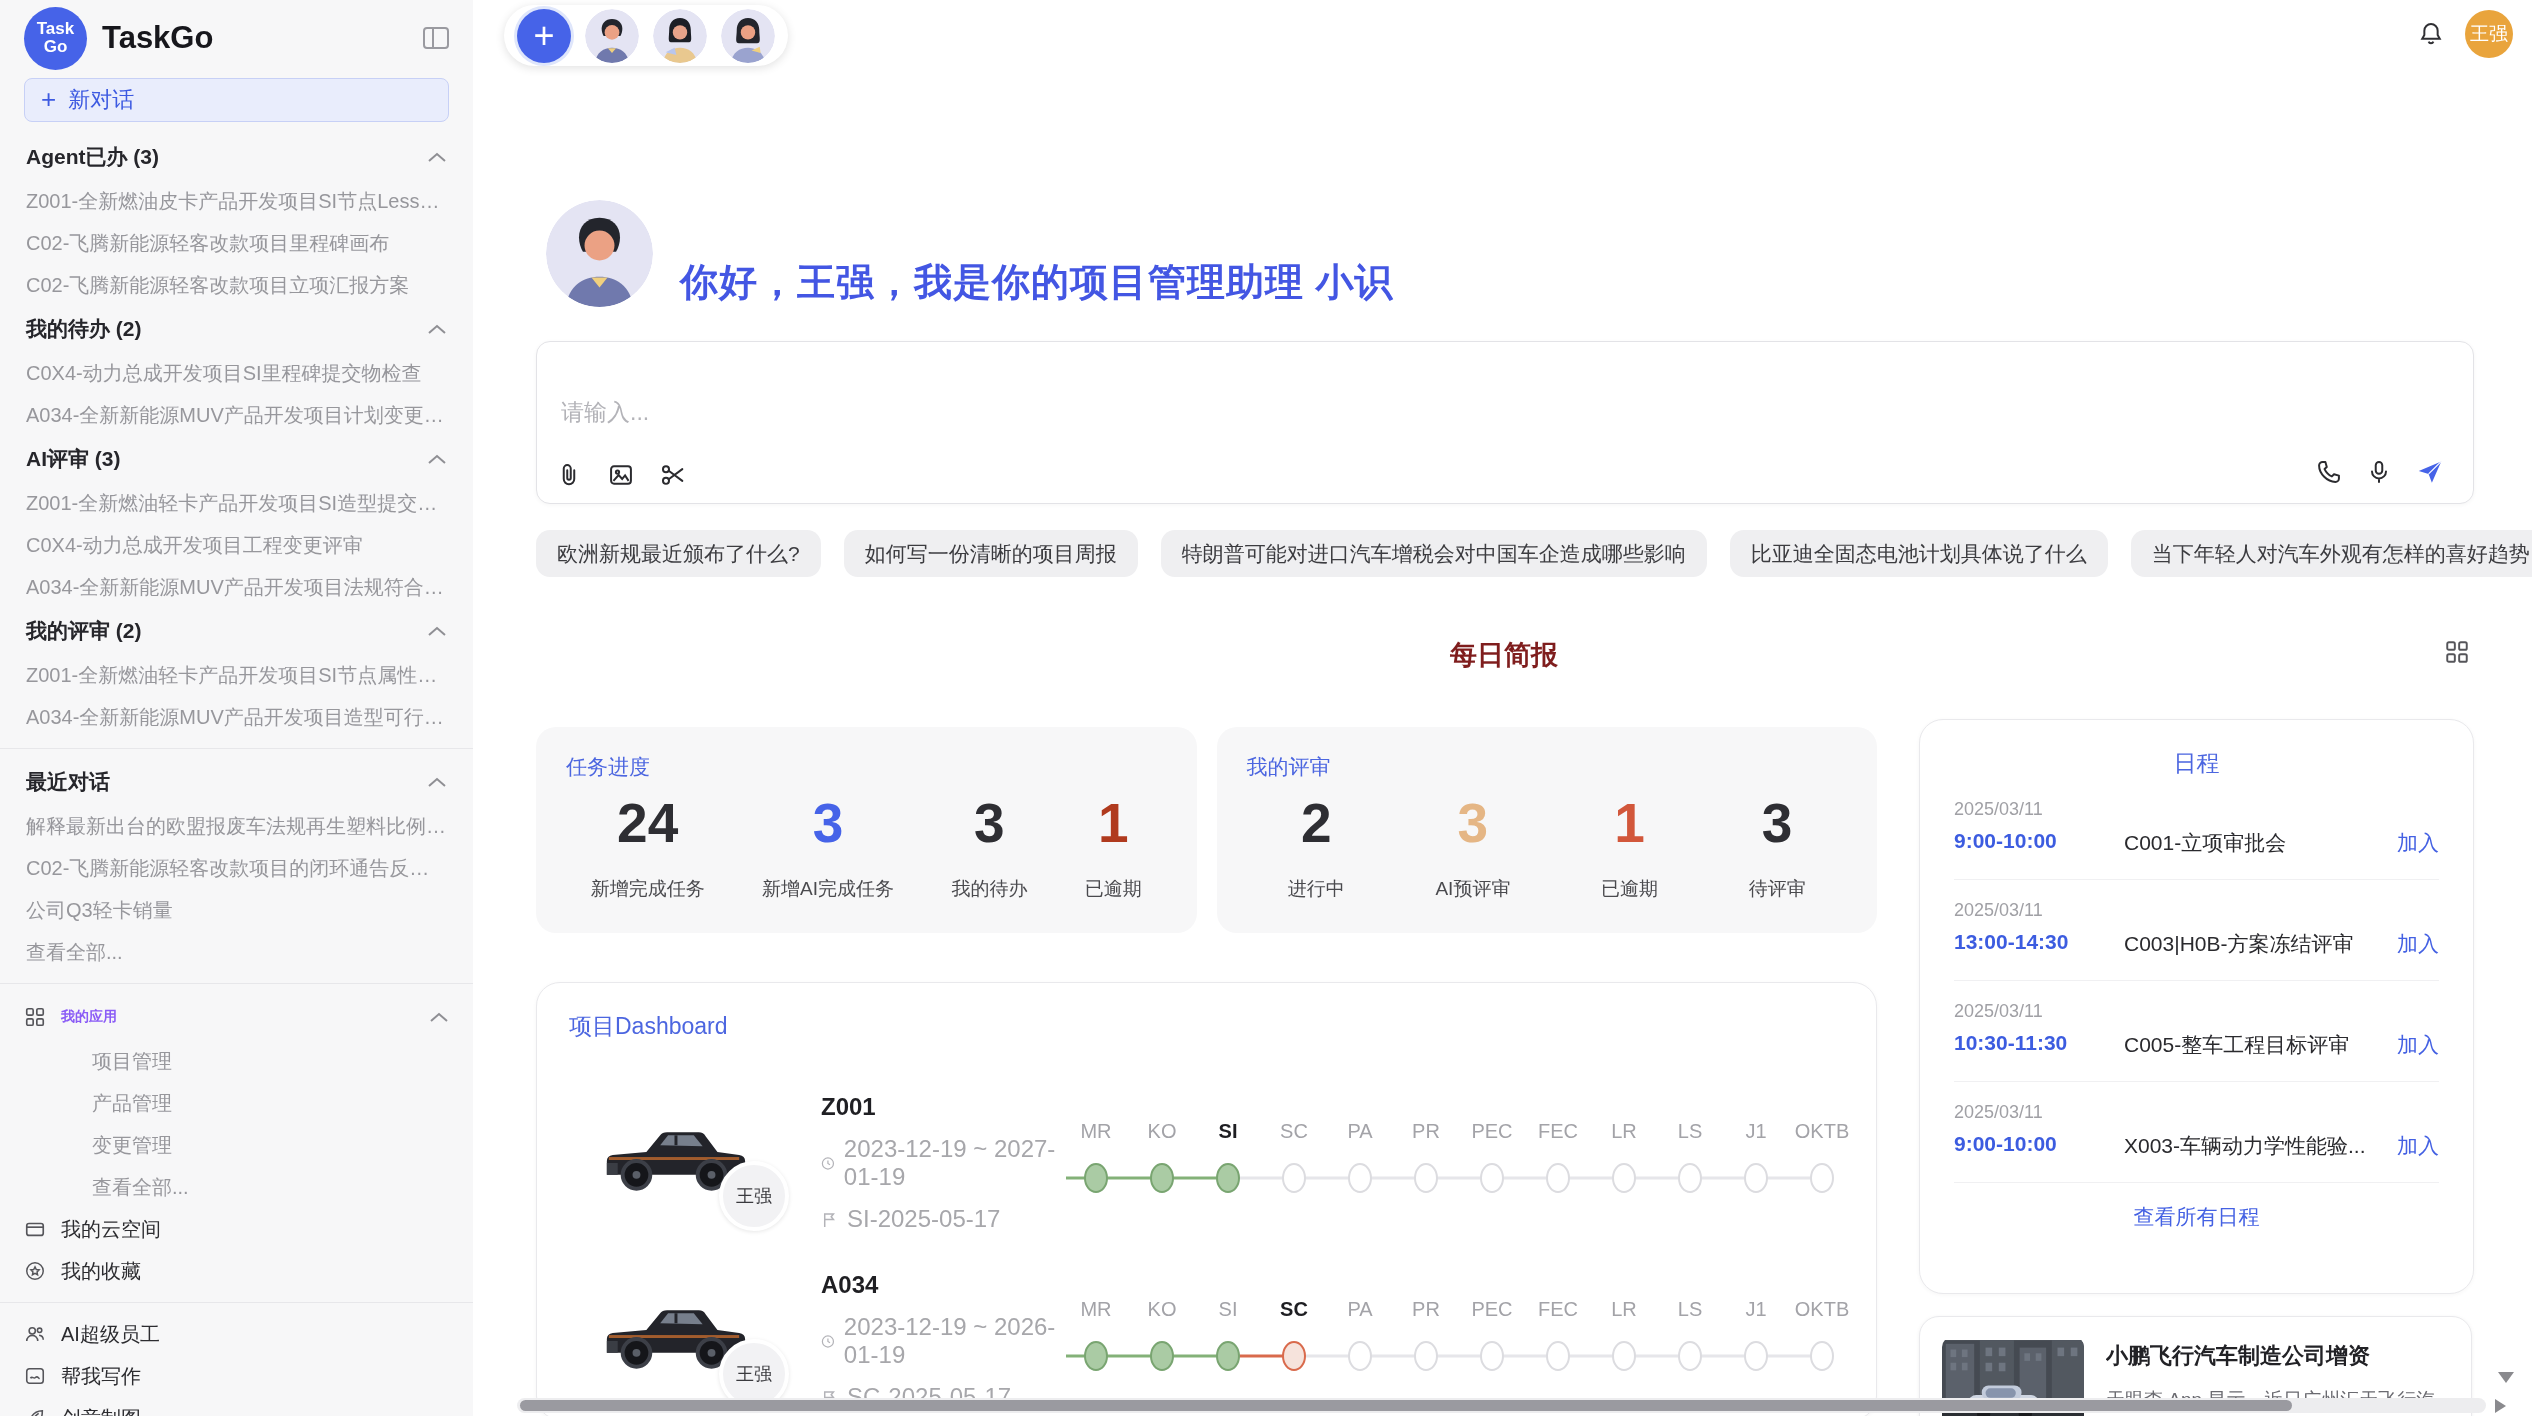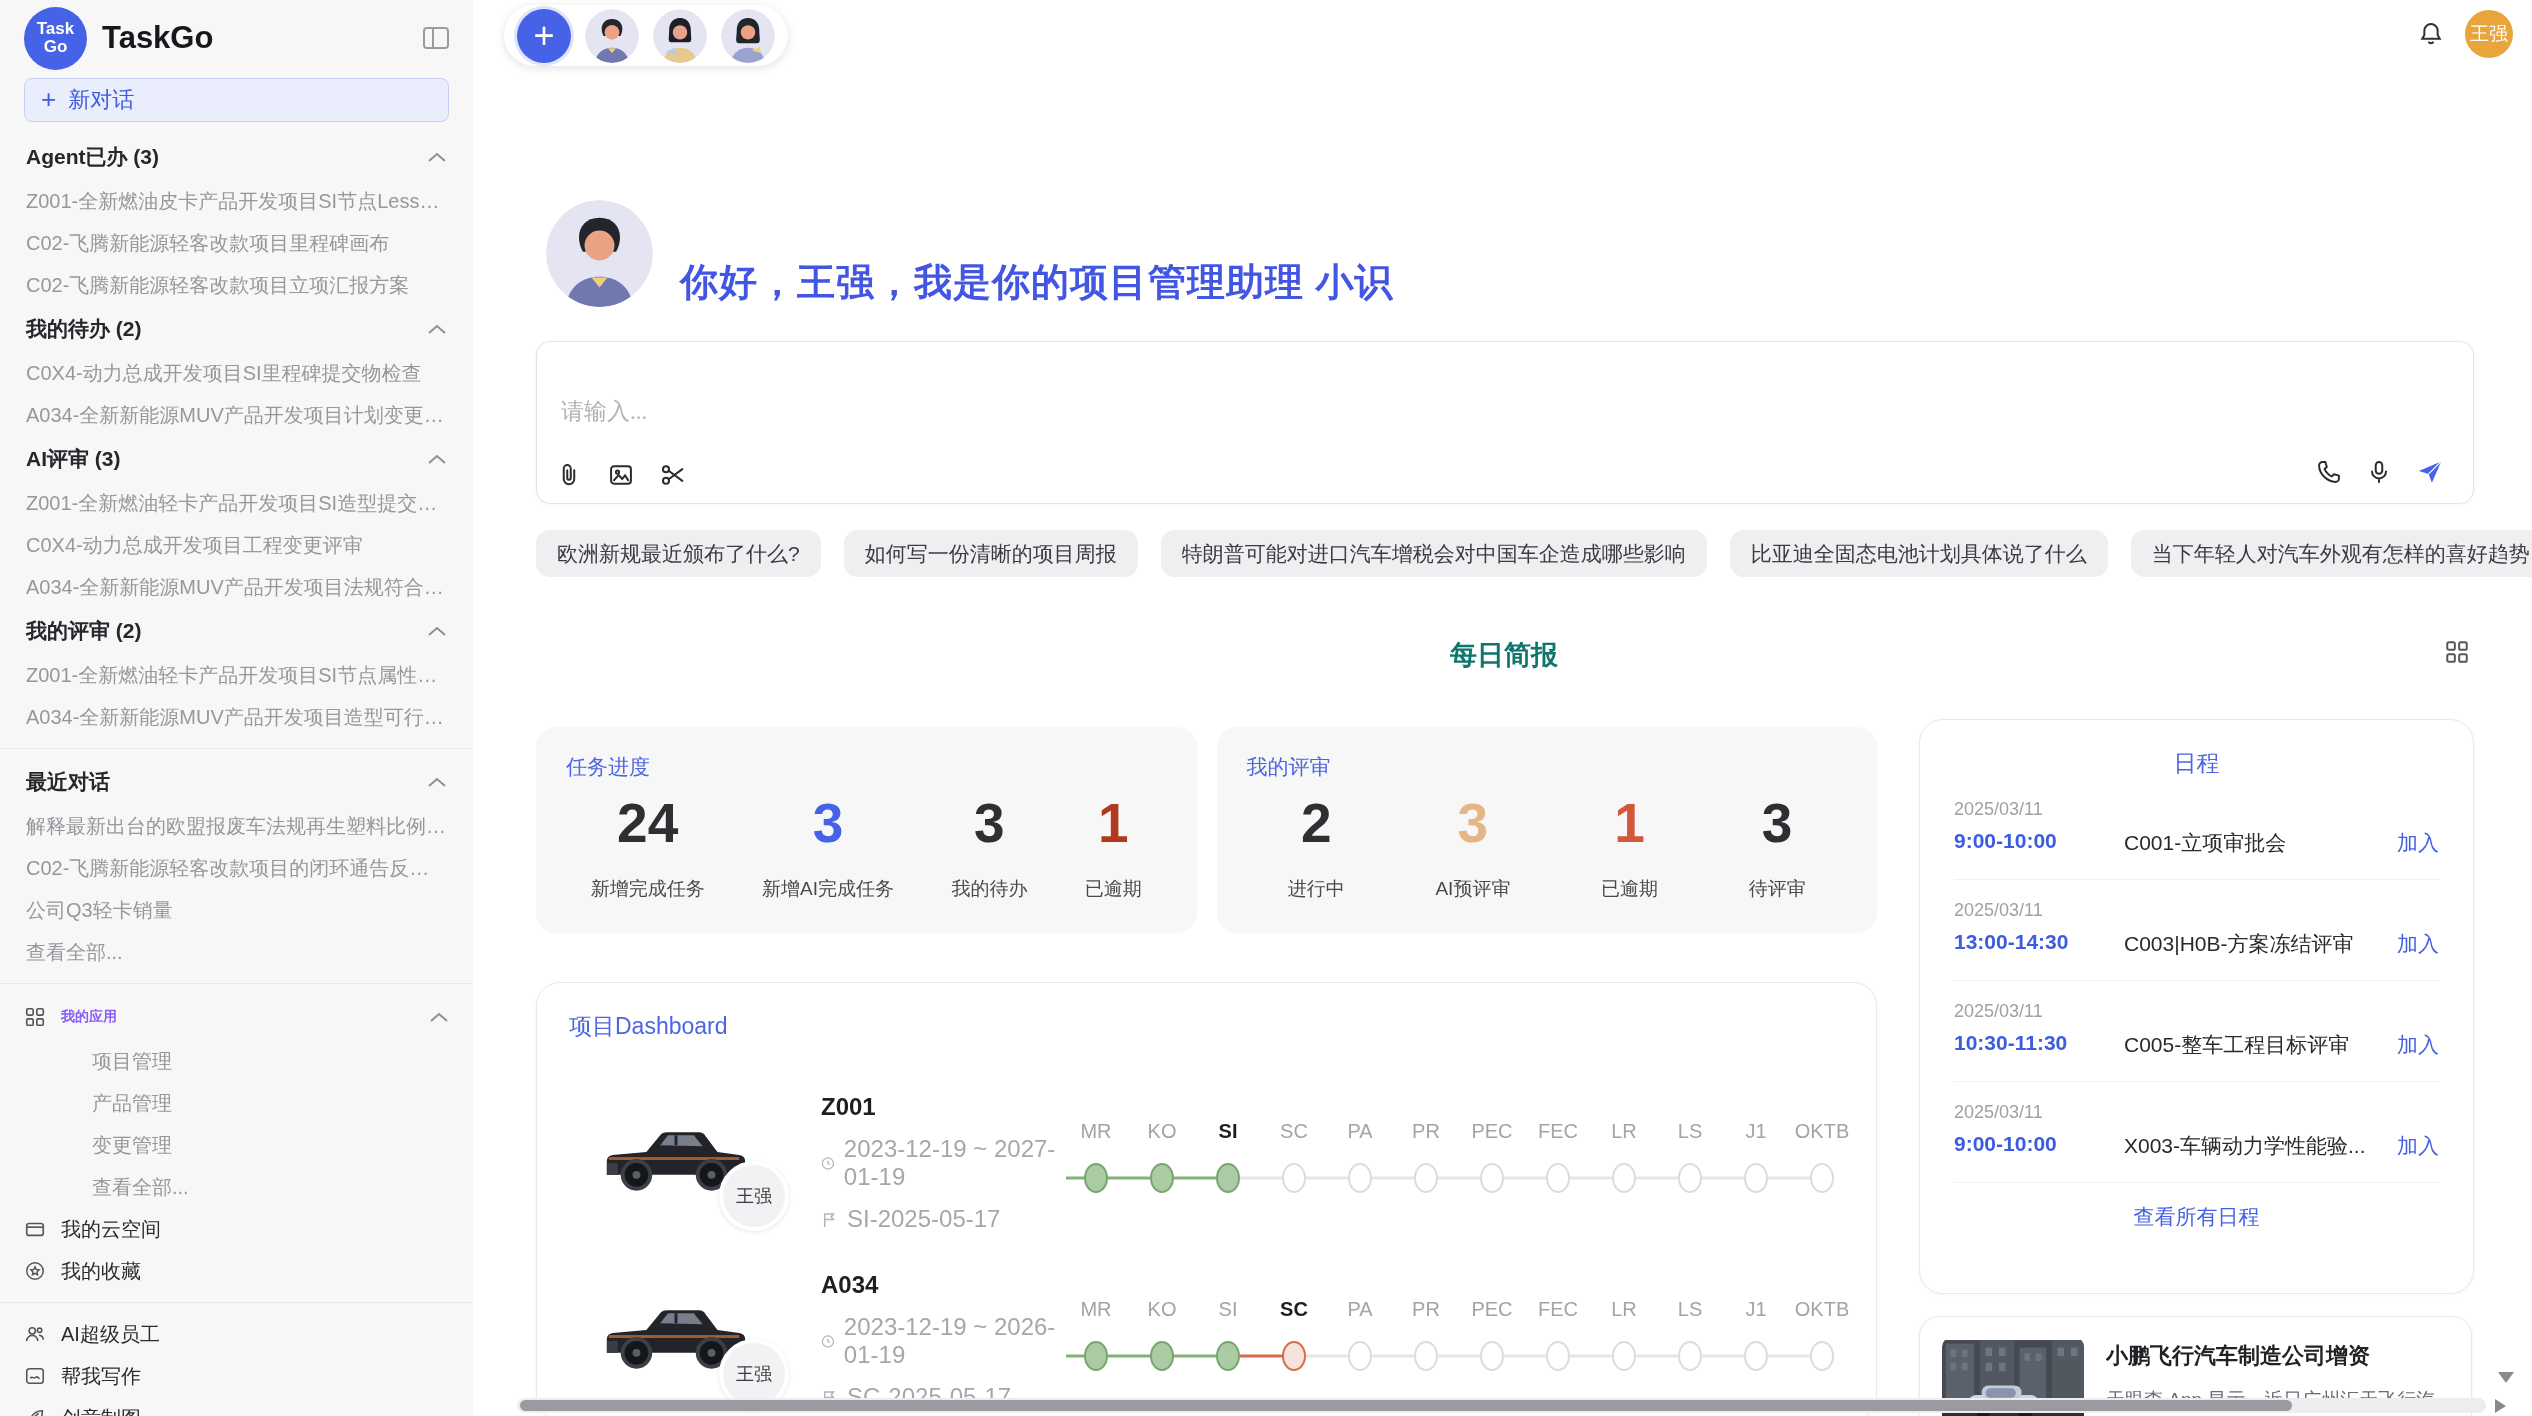--- a/index.html
+++ b/index.html
@@ -29,31 +29,31 @@
   .pill{position:absolute;left:31px;top:5px;height:61px;border-radius:33px;background:#fff;box-shadow:0 2px 10px rgba(0,0,0,.12);display:flex;align-items:center;padding:0 13px;gap:14px;}
   .addbtn{width:54px;height:54px;border-radius:50%;background:#4663e8;color:#fff;display:flex;align-items:center;justify-content:center;font-size:36px;font-weight:400;box-shadow:0 0 0 3px #dfe6fb;cursor:pointer;}
   .pav{width:54px;height:54px;border-radius:50%;overflow:hidden;flex:0 0 auto;cursor:pointer;box-shadow:0 0 0 2px #fff;}
   .bell{position:absolute;top:20px;right:87px;cursor:pointer;display:flex;}
   .useravatar{position:absolute;top:10px;right:19px;width:48px;height:48px;border-radius:50%;background:#e9a43c;color:#fff;display:flex;align-items:center;justify-content:center;font-size:19px;cursor:pointer;}
 
   .greet-avatar{position:absolute;left:73px;top:200px;width:107px;height:107px;border-radius:50%;overflow:hidden;}
   .greet-h{position:absolute;left:207px;top:232px;font-size:38px;font-weight:700;color:#4356e3;letter-spacing:1px;}
 
   .inputcard{position:absolute;left:63px;top:341px;width:1936px;height:161px;border:1px solid #e3e3e7;border-radius:14px;background:#fff;box-shadow:0 1px 4px rgba(0,0,0,.04);}
-  .inputcard input{position:absolute;left:22px;top:56px;width:1200px;border:none;outline:none;font-size:23px;color:#2c2c30;font-family:Liberation Serif, serif;background:transparent;}
+  .inputcard input{position:absolute;left:22px;top:56px;width:1200px;border:none;outline:none;font-size:23px;color:#2c2c30;font-family:Liberation Sans, sans-serif;background:transparent;}
   .inputcard input::placeholder{color:#b3b3b8;}
   .in-icons{position:absolute;left:18px;bottom:14px;display:flex;gap:24px;}
   .in-icons .ibtn,.in-right .ibtn{cursor:pointer;display:flex;}
   .in-right{position:absolute;right:28px;bottom:16px;display:flex;gap:22px;align-items:center;}
 
   .chips{position:absolute;left:63px;top:530px;display:flex;gap:23px;}
   .chip{height:47px;border-radius:14px;background:#efeff1;color:#3c3c40;font-size:21px;display:flex;align-items:center;padding:0 21px;white-space:nowrap;cursor:pointer;}
 
   .brief-h{position:absolute;left:63px;top:637px;width:1936px;text-align:center;}
-  .brief-h .t{font-size:27px;font-weight:700;color:#0f766e;}
+  .brief-h .t{font-size:27px;font-weight:700;color:#7f1d1d;}
   .brief-grid{position:absolute;right:2px;top:2px;cursor:pointer;display:flex;}
 
   .stats{position:absolute;left:63px;top:727px;width:1341px;display:flex;gap:20px;}
   .scard{flex:1;height:206px;background:#f7f7f8;border-radius:20px;position:relative;}
   .scard .ctitle{position:absolute;left:30px;top:26px;font-size:21px;color:#4c66e0;}
   .scard .srow{position:absolute;left:0;right:0;top:62px;display:flex;justify-content:space-around;padding:0 26px;}
   .stat{text-align:center;}
   .stat .num{font-size:55px;font-weight:600;line-height:1.25;}
   .stat .lbl{margin-top:18px;font-size:19px;color:#4a4a4e;}
 

